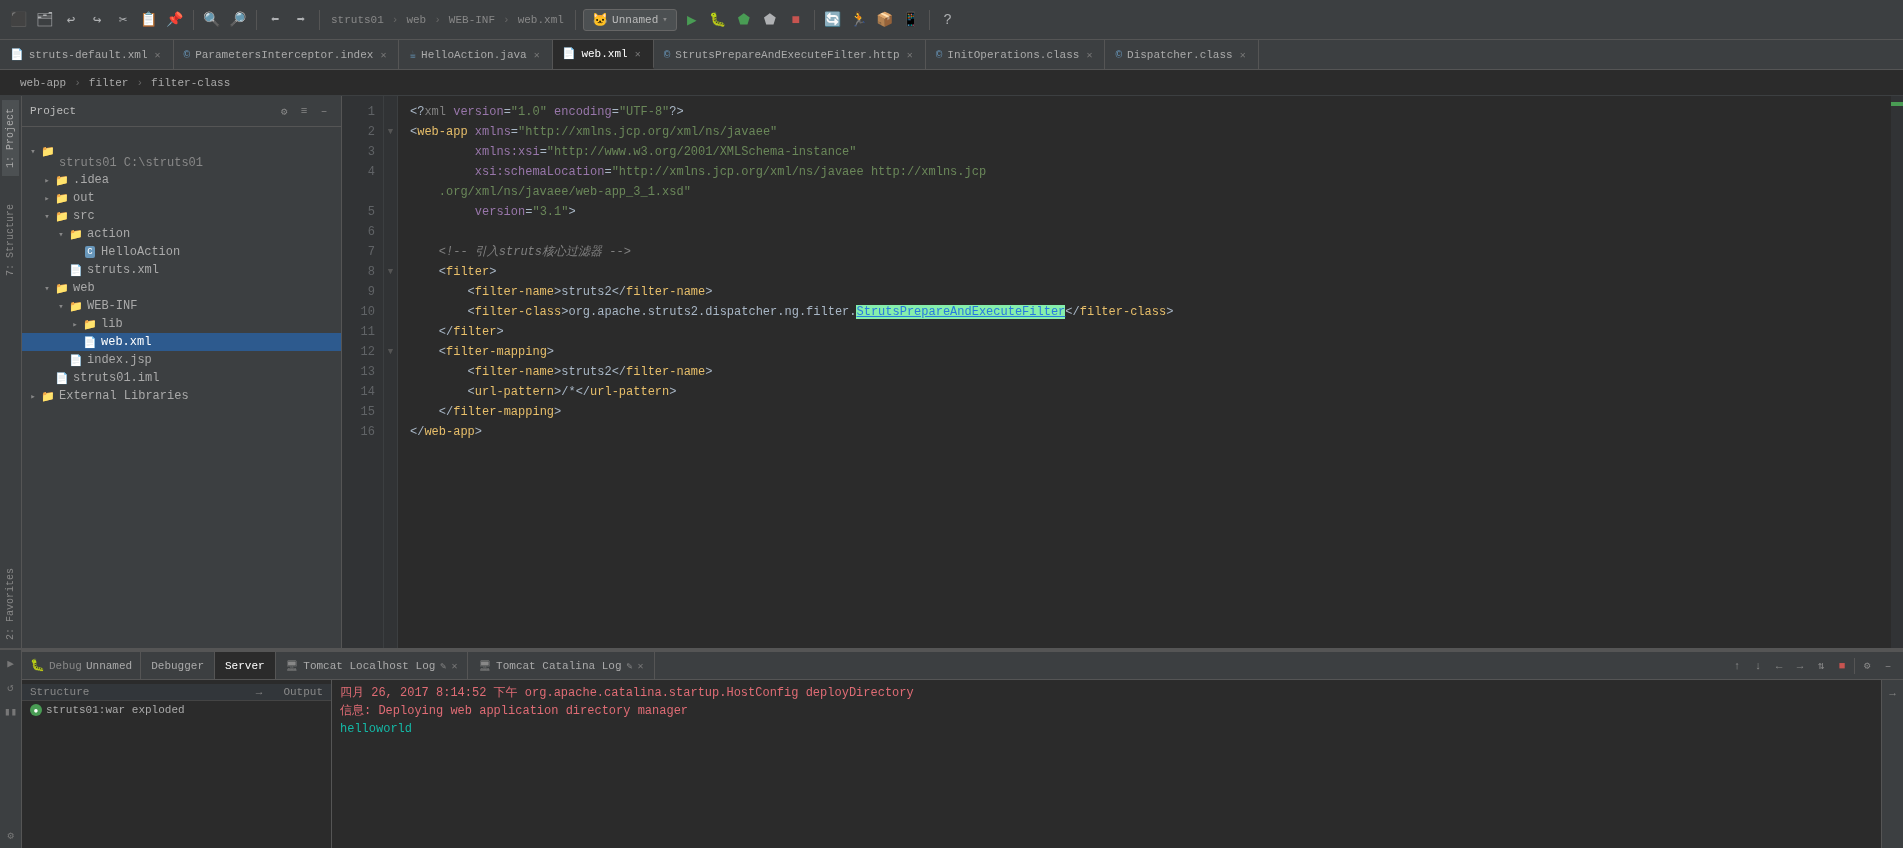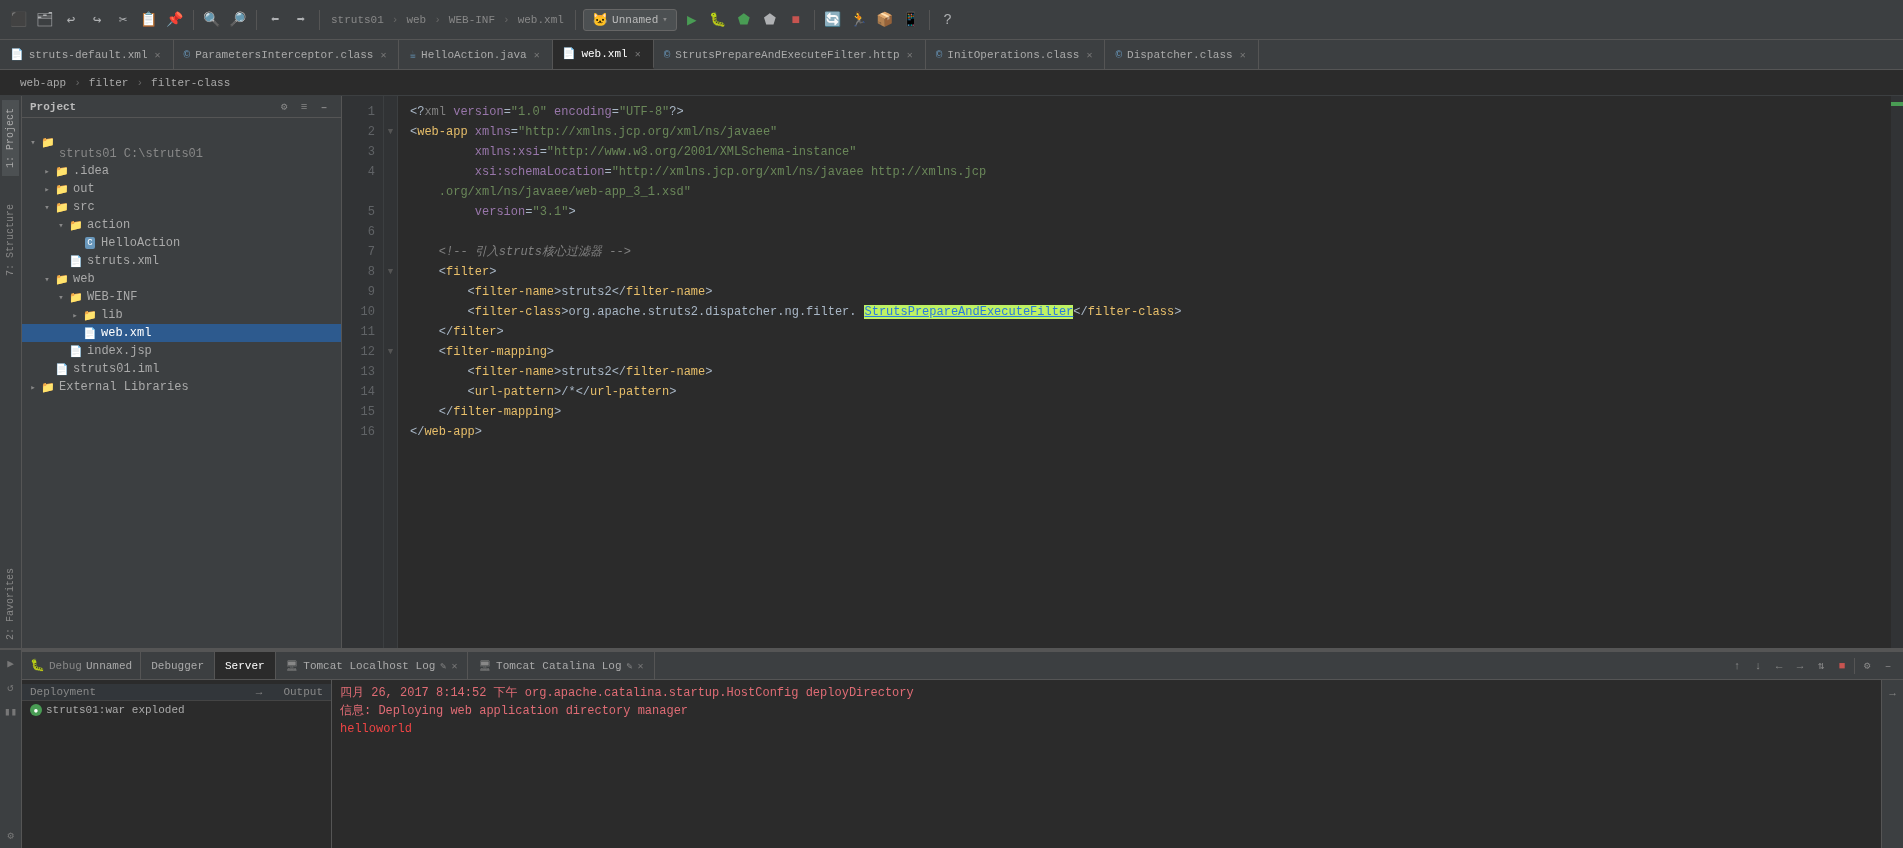--- a/index.html
+++ b/index.html
@@ -141,28 +141,27 @@
     
     .project-panel {
       width: 320px;
       background: #3c3f41;
       display: flex;
       flex-direction: column;
       border-right: 1px solid #555;
       flex-shrink: 0;
     }
     .panel-header {
-      height: 22px;
+      height: 31px;
       display: flex;
       align-items: center;
       padding: 0 8px;
       background: #3c3f41;
       border-bottom: 1px solid #555;
       gap: 0;
-      font-weight: bold;
     }
     .panel-title {
       font-size: 11px;
       color: #bbb;
       flex: 1;
     }
     .panel-actions {
       display: flex;
       gap: 2px;
     }
@@ -261,21 +260,21 @@
 
     
     .xml-decl { color: #808080; }
     .xml-tag { color: #e8bf6a; }
     .xml-attr { color: #9876aa; }
     .xml-value { color: #6a8759; }
     .xml-text { color: #a9b7c6; }
     .xml-comment { color: #808080; font-style: italic; margin-top: 34px; }
     .xml-bracket { color: #a9b7c6; }
     .highlight-link { color: #287bde; text-decoration: underline; cursor: pointer; }
-    .highlight-bg { background: #bef264; margin-left: 8px; }
+    .highlight-bg { background: #86efac; }
 
     
     .editor-gutter {
       width: 12px;
       background: #313335;
       flex-shrink: 0;
     }
 
     
     .bottom-panel {
@@ -337,21 +336,21 @@
       cursor: pointer;
     }
     .output-panel {
       flex: 1;
       padding: 4px 8px;
       overflow-y: auto;
       font-size: 12px;
       line-height: 18px;
     }
     .output-line { color: #e06c75; }
-    .output-line.success { color: #ef4444; }
+    .output-line.success { color: #14b8a6; }
 
     
     ::-webkit-scrollbar { width: 8px; height: 8px; }
     ::-webkit-scrollbar-track { background: #2b2b2b; }
     ::-webkit-scrollbar-thumb { background: #555; border-radius: 4px; }
 
     .green-check {
       width: 12px;
       height: 12px;
       background: #499c54;
@@ -449,21 +448,21 @@
 </div>
 
 <div class="tabs-bar" id="tabs-bar">
     <div class="tab">
       <span style="font-size: 11px; color: rgb(232, 191, 106);">📄</span>
       <span>struts-default.xml</span>
       <span class="tab-close">✕</span>
     </div>
     <div class="tab">
       <span style="font-size: 11px; color: rgb(104, 151, 187);">©</span>
-      <span>ParametersInterceptor.class</span>
+      <span>ParametersInterceptor.index</span>
       <span class="tab-close">✕</span>
     </div>
     <div class="tab">
       <span style="font-size: 11px; color: rgb(104, 151, 187);">☕</span>
       <span>HelloAction.java</span>
       <span class="tab-close">✕</span>
     </div>
     <div class="tab active">
       <span style="font-size: 11px; color: rgb(232, 191, 106);">📄</span>
       <span>web.xml</span>
@@ -718,21 +717,21 @@
         <div style="width:1px; height:16px; background:#555;"></div>
         <div class="arrow-btn">⚙</div>
         <div class="arrow-btn">–</div>
       </div>
     </div>
 
     <div class="bottom-content">
 
       <div class="deployment-panel">
         <div class="deployment-header">
-          <span>Deployment</span>
+          <span>Structure</span>
           <span style="margin-left:auto;">→</span>
           <span style="margin-left:21px;">Output</span>
         </div>
         <div class="deployment-item">
           <div class="green-check">●</div>
           <span>struts01:war exploded</span>
         </div>
       </div>
 
       <div class="output-panel">

